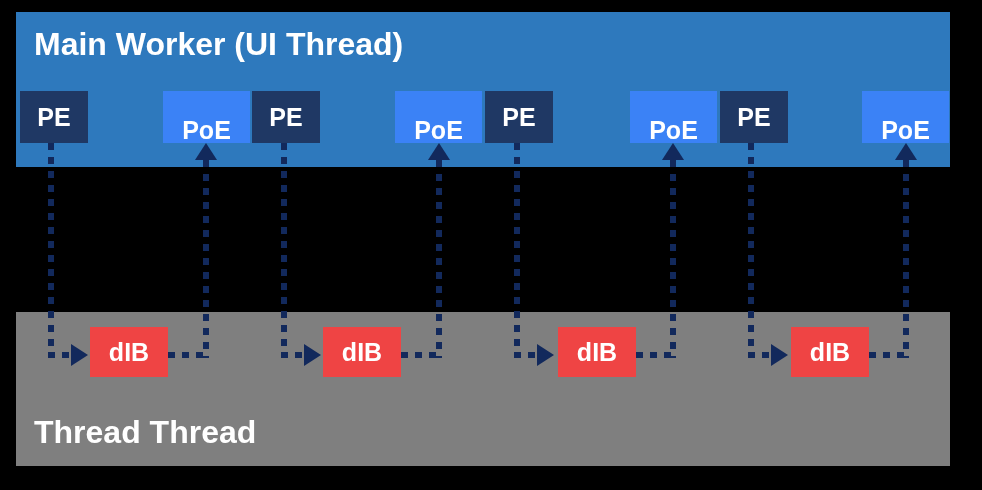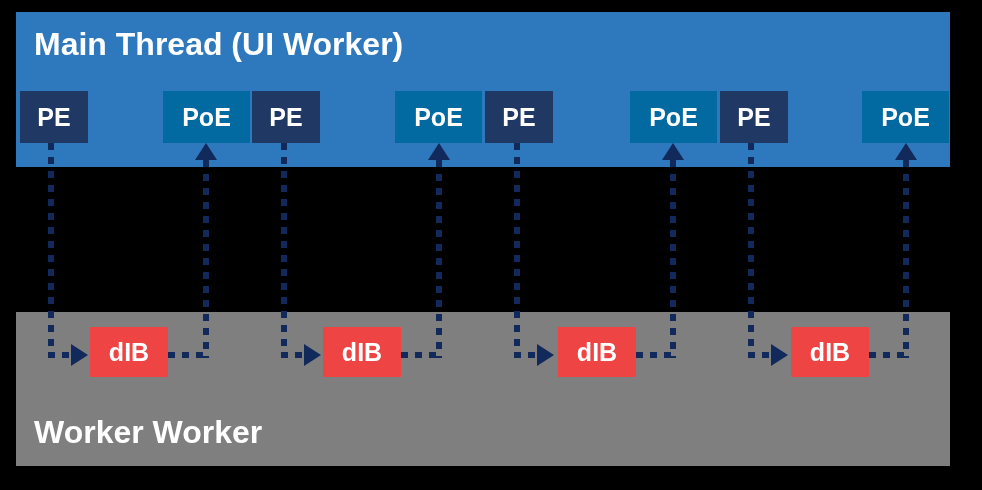--- a/index.html
+++ b/index.html
@@ -60,21 +60,21 @@
     align-items: center;
     justify-content: center;
     color: #ffffff;
     font-weight: bold;
     font-size: 25px;
     line-height: 1;
     box-sizing: border-box;
     white-space: nowrap;
   }
   .evt-pe  { background: #1f3864; }
-  .evt-poe { background: #0369a1; }
+  .evt-poe { background: #3b82f6; align-items: flex-end; }
   .evt-dib { background: #ef4444; }
 
   
   .vline {
     position: absolute;
     width: 6px;
     background-image: linear-gradient(
         to bottom,
         #12295c 0px, #12295c 7px,
         rgba(0,0,0,0) 7px, rgba(0,0,0,0) 14px);
@@ -137,23 +137,23 @@
       <div class="vline" style="left: 436px; top: 160px; height: 198px;"></div>
       <div class="arrow-up" style="left: 428px; top: 143px;"></div>
       <div class="hline" style="left: 636px; top: 352px; width: 40px;"></div>
       <div class="vline" style="left: 670px; top: 160px; height: 198px;"></div>
       <div class="arrow-up" style="left: 662px; top: 143px;"></div>
       <div class="hline" style="left: 869px; top: 352px; width: 40px;"></div>
       <div class="vline" style="left: 903px; top: 160px; height: 198px;"></div>
       <div class="arrow-up" style="left: 895px; top: 143px;"></div>
     </div>
 
-  <div class="lane-title" id="main-thread-title">Main Thread (UI Worker)</div>
+  <div class="lane-title" id="main-thread-title">Main Worker (UI Thread)</div>
 
-  <div class="lane-title" id="worker-thread-title">Worker Worker</div>
+  <div class="lane-title" id="worker-thread-title">Thread Thread</div>
 
   <div id="main-boxes-layer">
       <div class="evt-box evt-pe" style="left: 20px; top: 91px; width: 68px; height: 52px;">
         <span>PE</span>
       </div>
       <div class="evt-box evt-poe" style="left: 163px; top: 91px; width: 87px; height: 52px;">
         <span>PoE</span>
       </div>
       <div class="evt-box evt-pe" style="left: 252px; top: 91px; width: 68px; height: 52px;">
         <span>PE</span>

